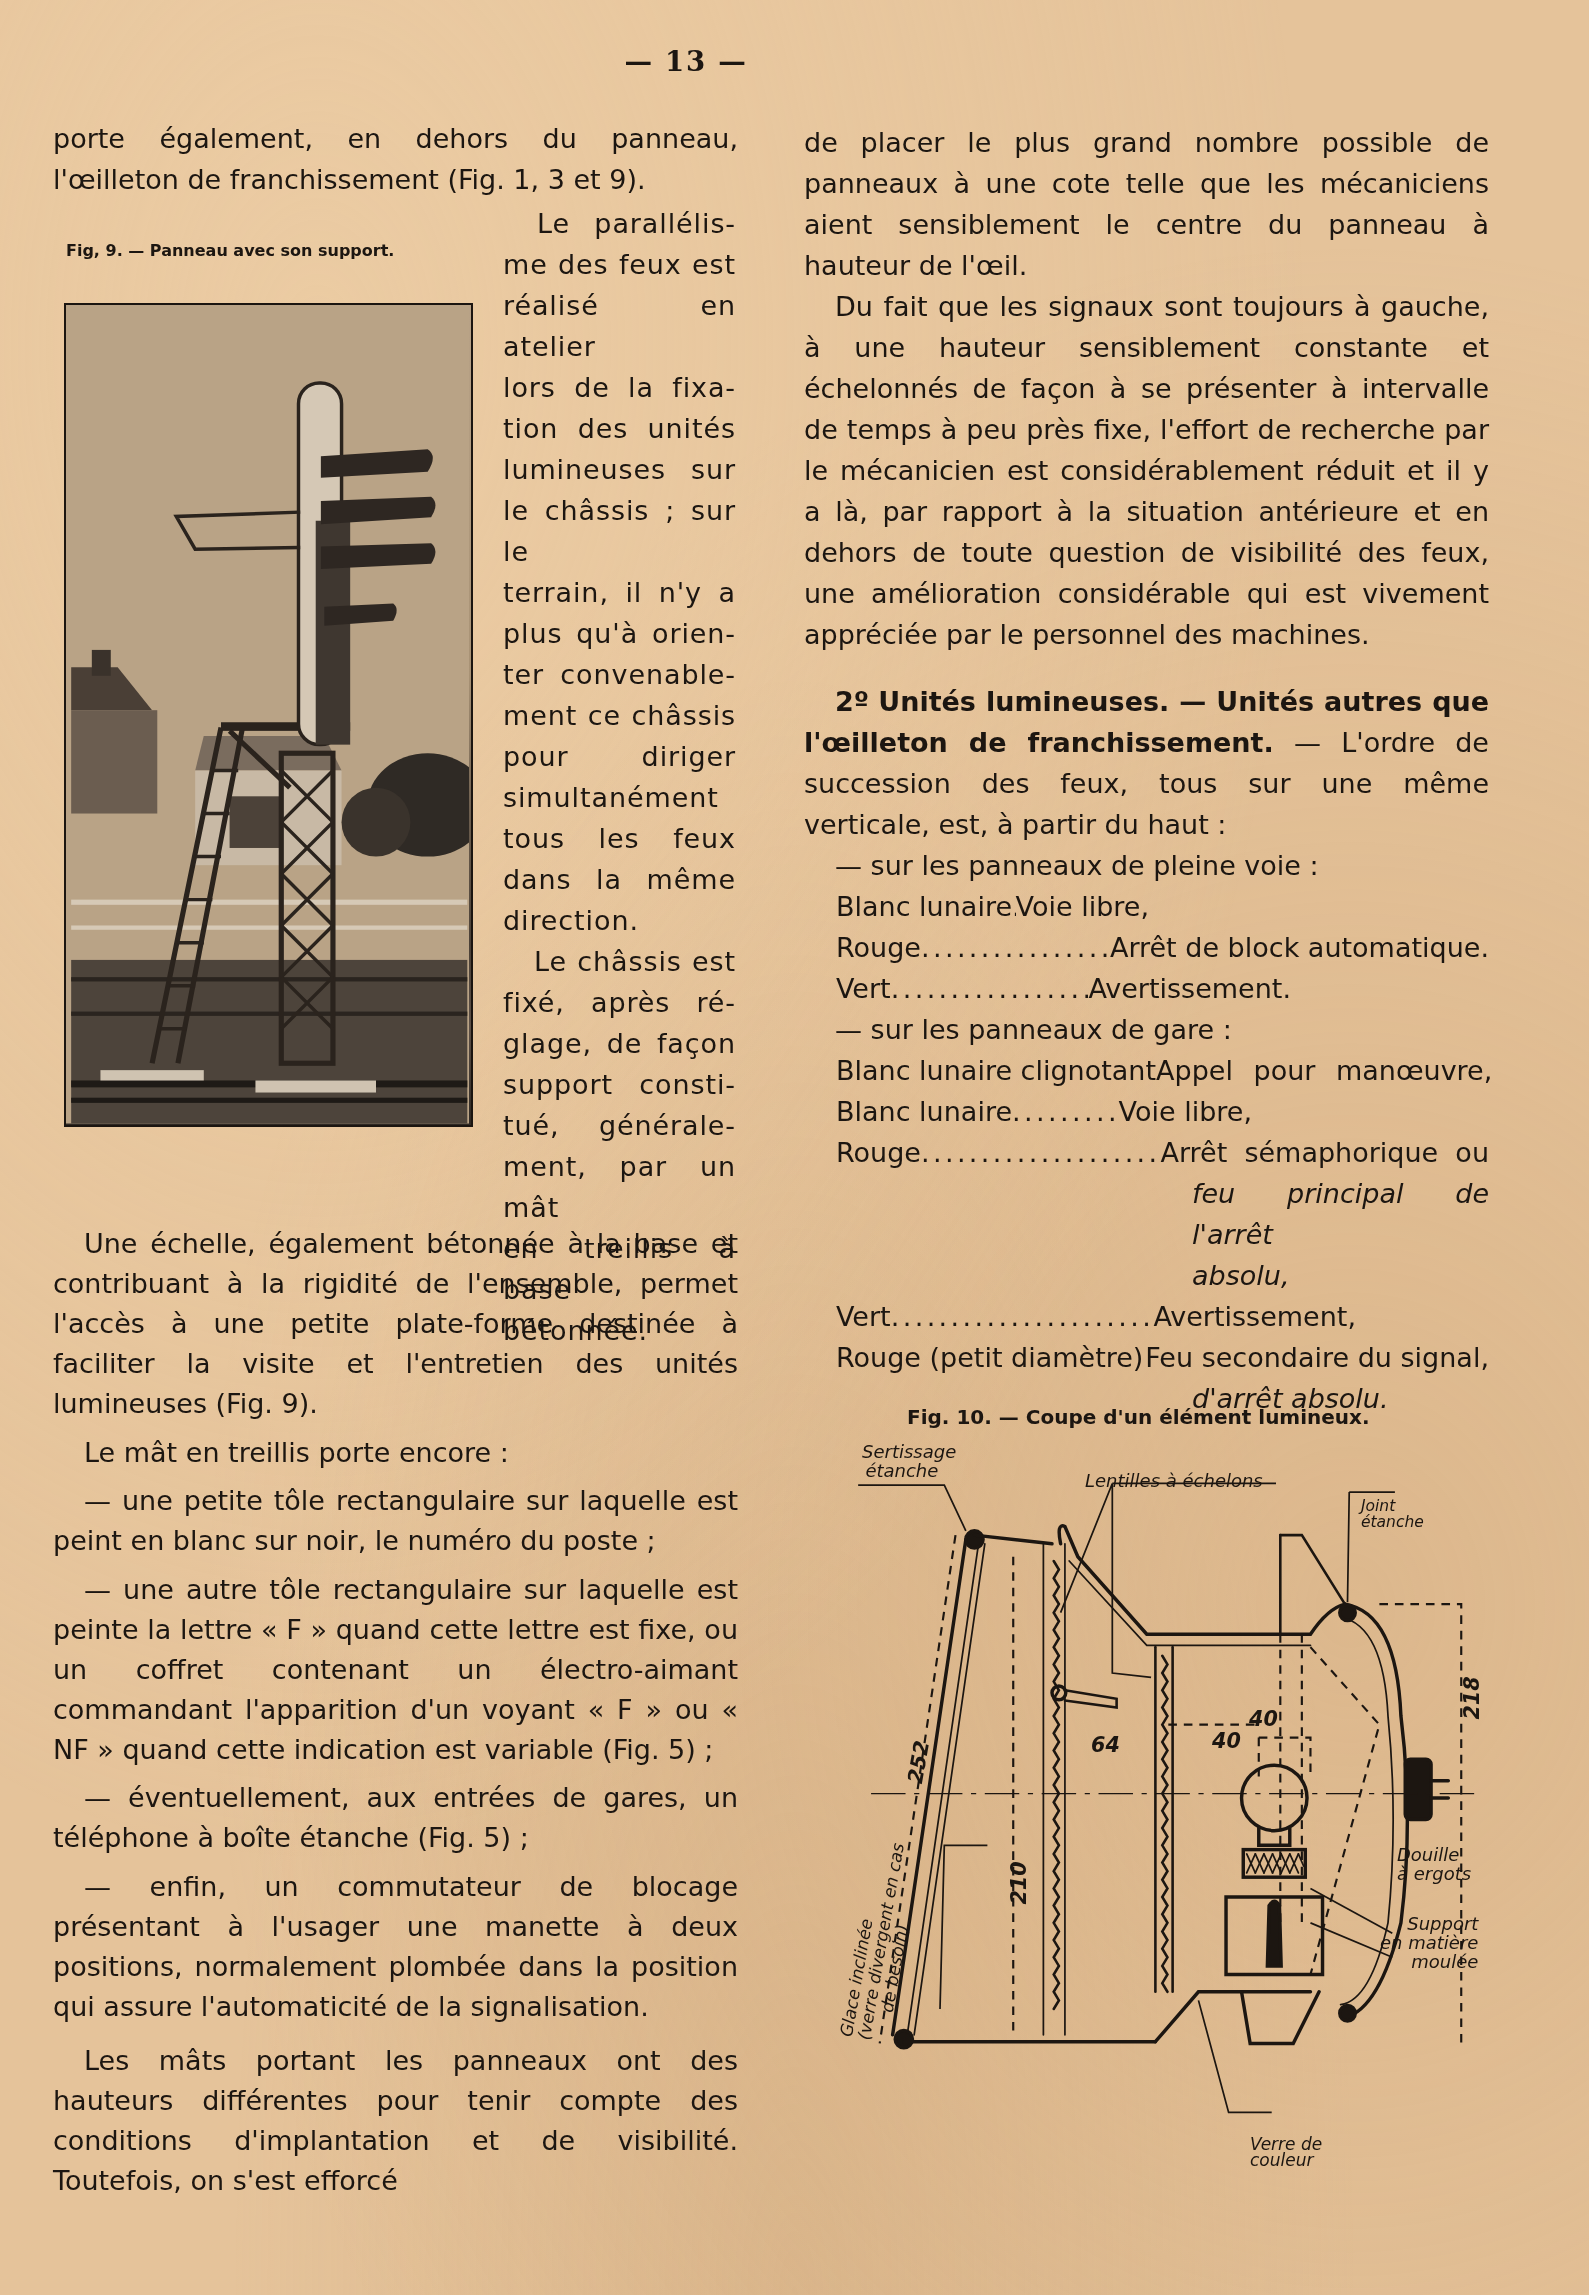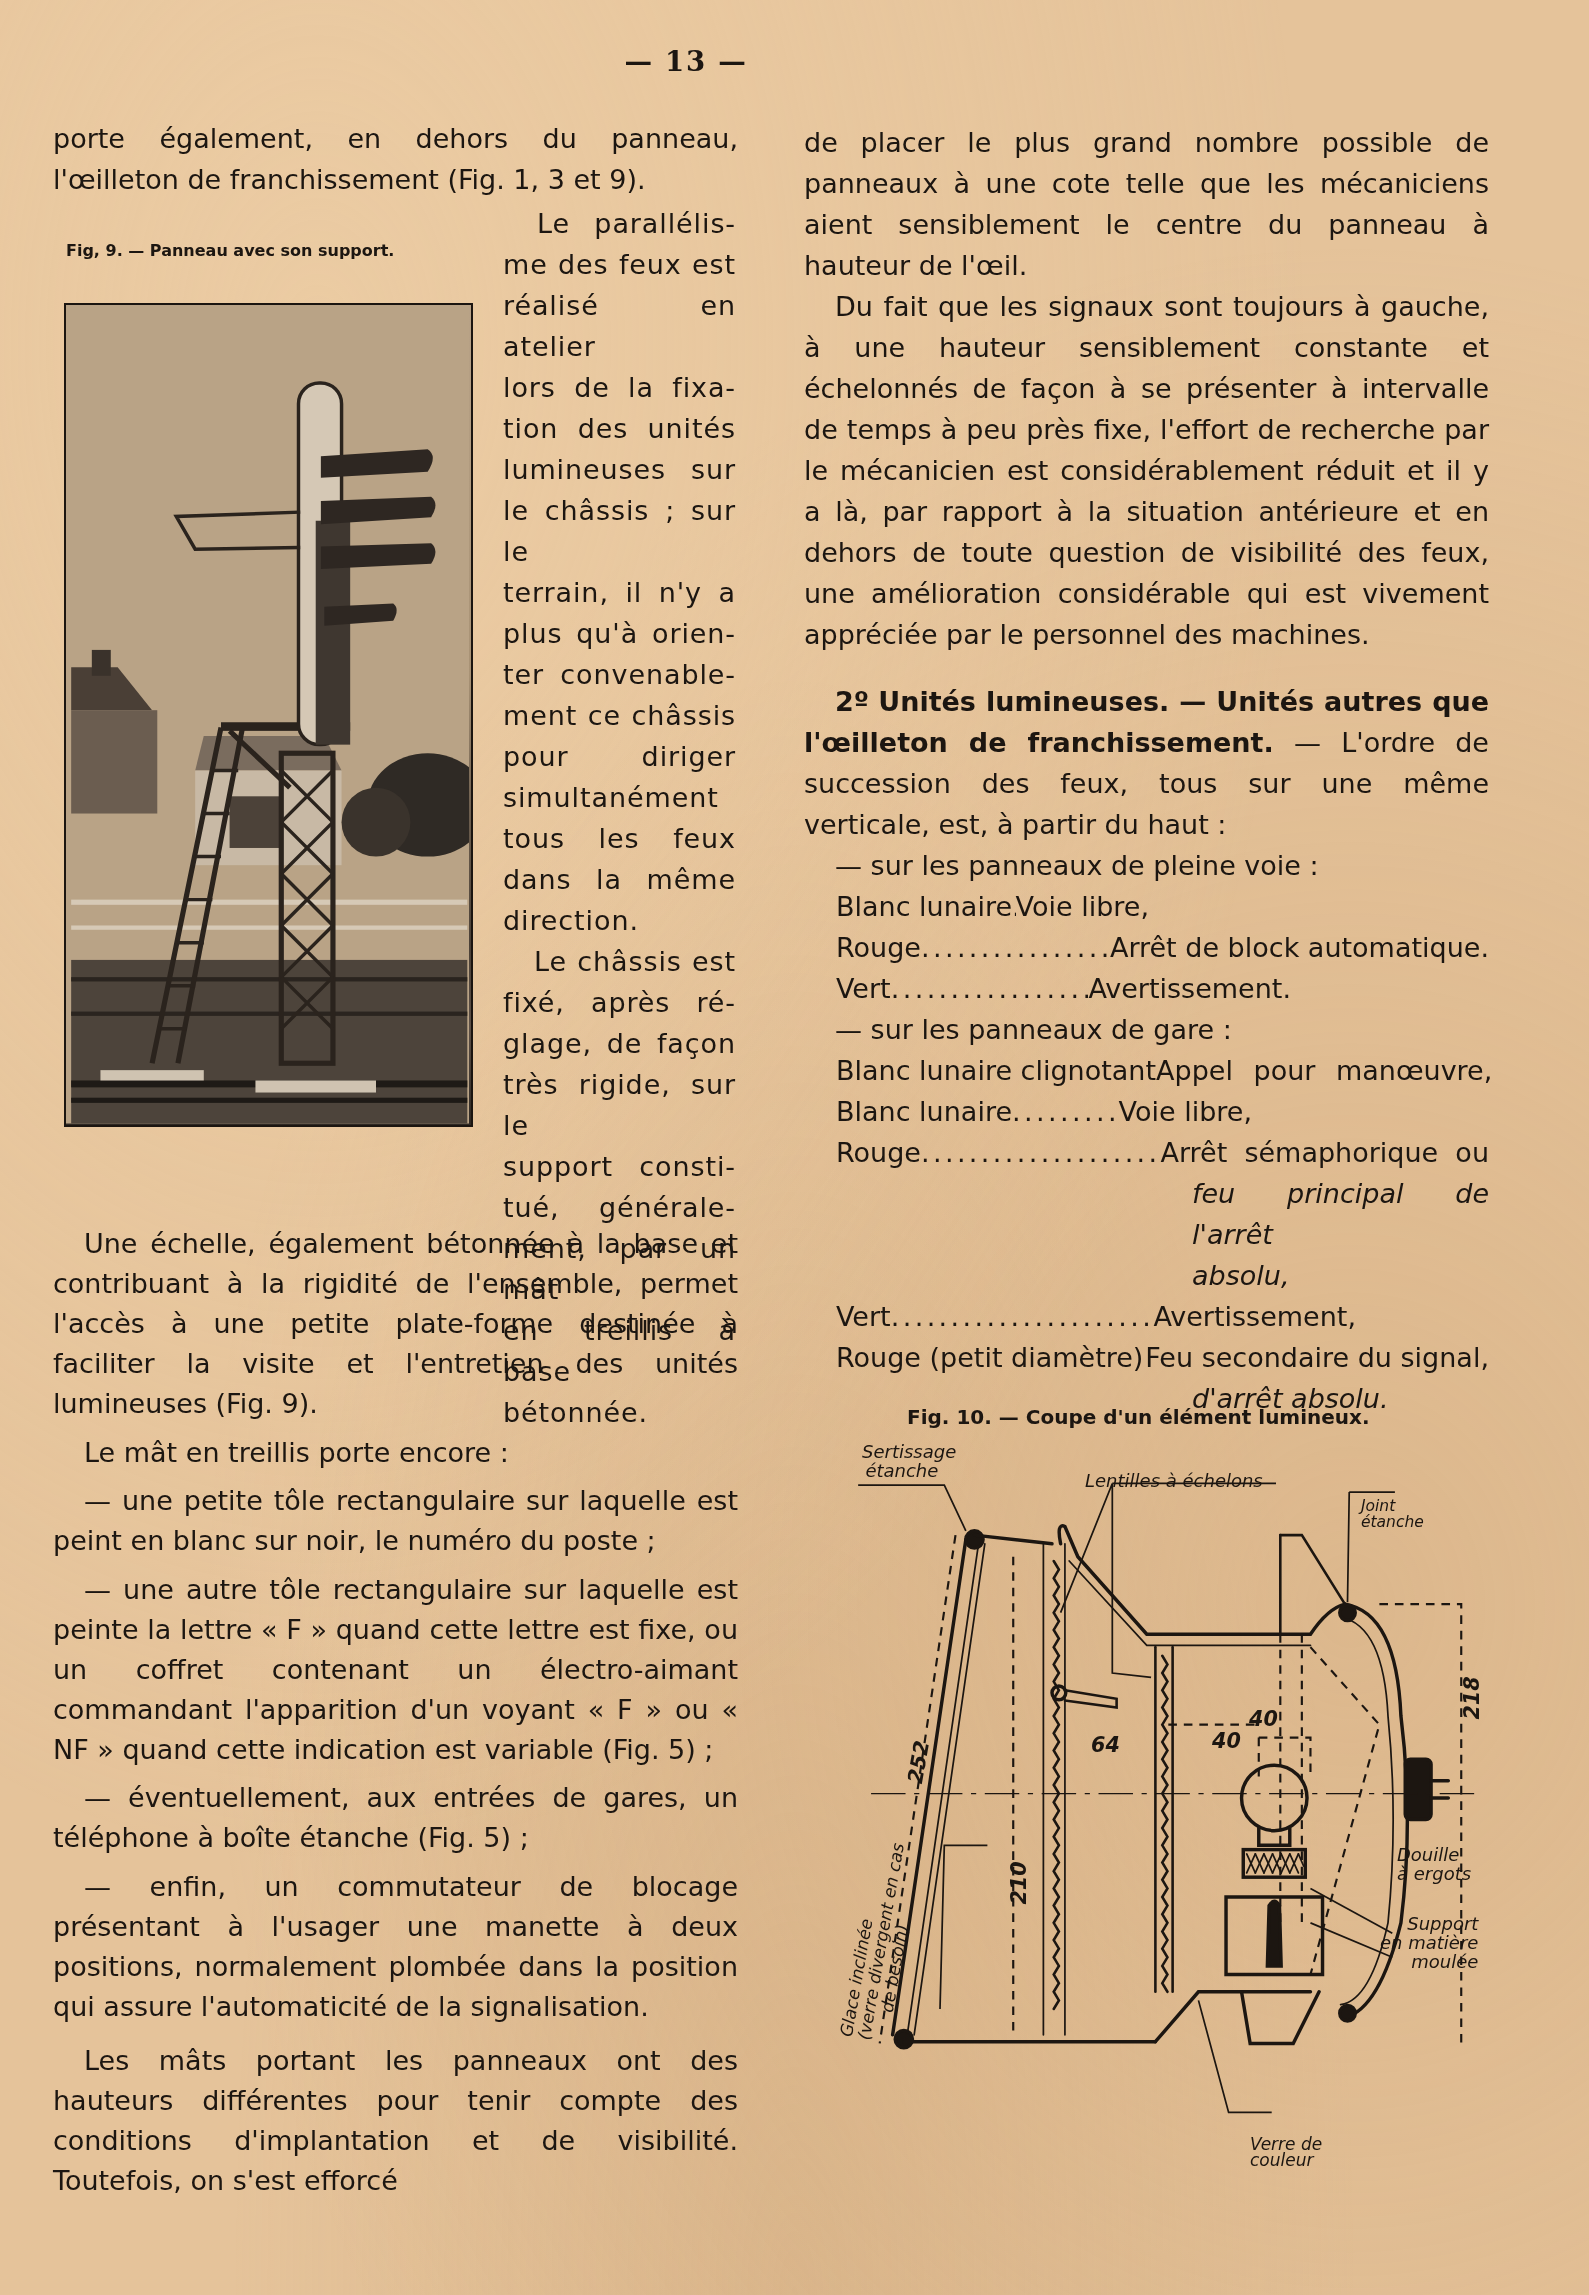--- a/index.html
+++ b/index.html
@@ -127,21 +127,20 @@
   <p>ter convenable-</p>
   <p>ment ce châssis</p>
   <p>pour diriger</p>
   <p>simultanément</p>
   <p>tous les feux</p>
   <p>dans la même</p>
   <p class="last">direction.</p>
   <p style="padding-left:31px;">Le châssis est</p>
   <p>fixé, après ré-</p>
   <p>glage, de façon</p>
-  <p>très rigide, sur le</p>
   <p>support consti-</p>
   <p>tué, générale-</p>
   <p>ment, par un mât</p>
   <p>en treillis à base</p>
   <p class="last">bétonnée.</p>
 </div>
 
 <div class="col left just" style="top:1224px; line-height:40px;">
   <p class="ind">Une échelle, également bétonnée à la base et contribuant à la rigidité de l'ensemble, permet l'accès à une petite plate-forme destinée à faciliter la visite et l'entretien des unités lumineuses (Fig. 9).</p>
   <p class="ind" style="margin-top:8.6px;">Le mât en treillis porte encore :</p>

